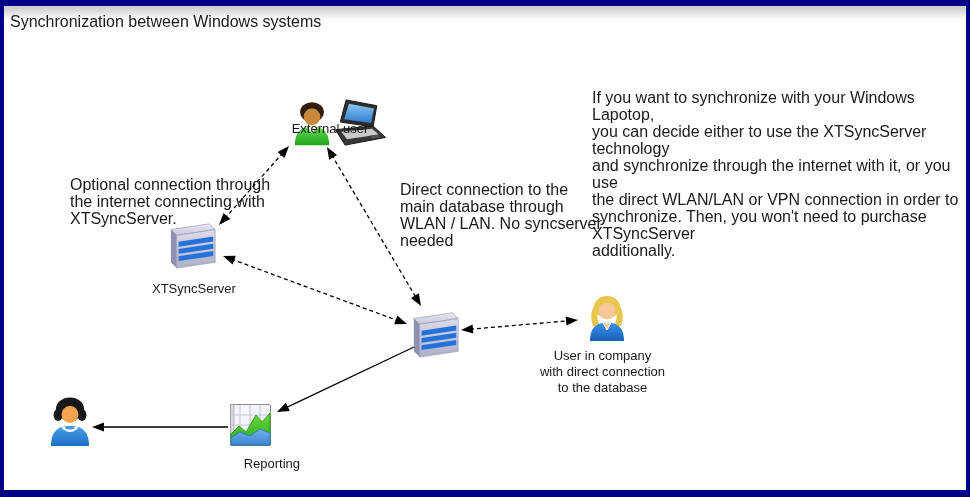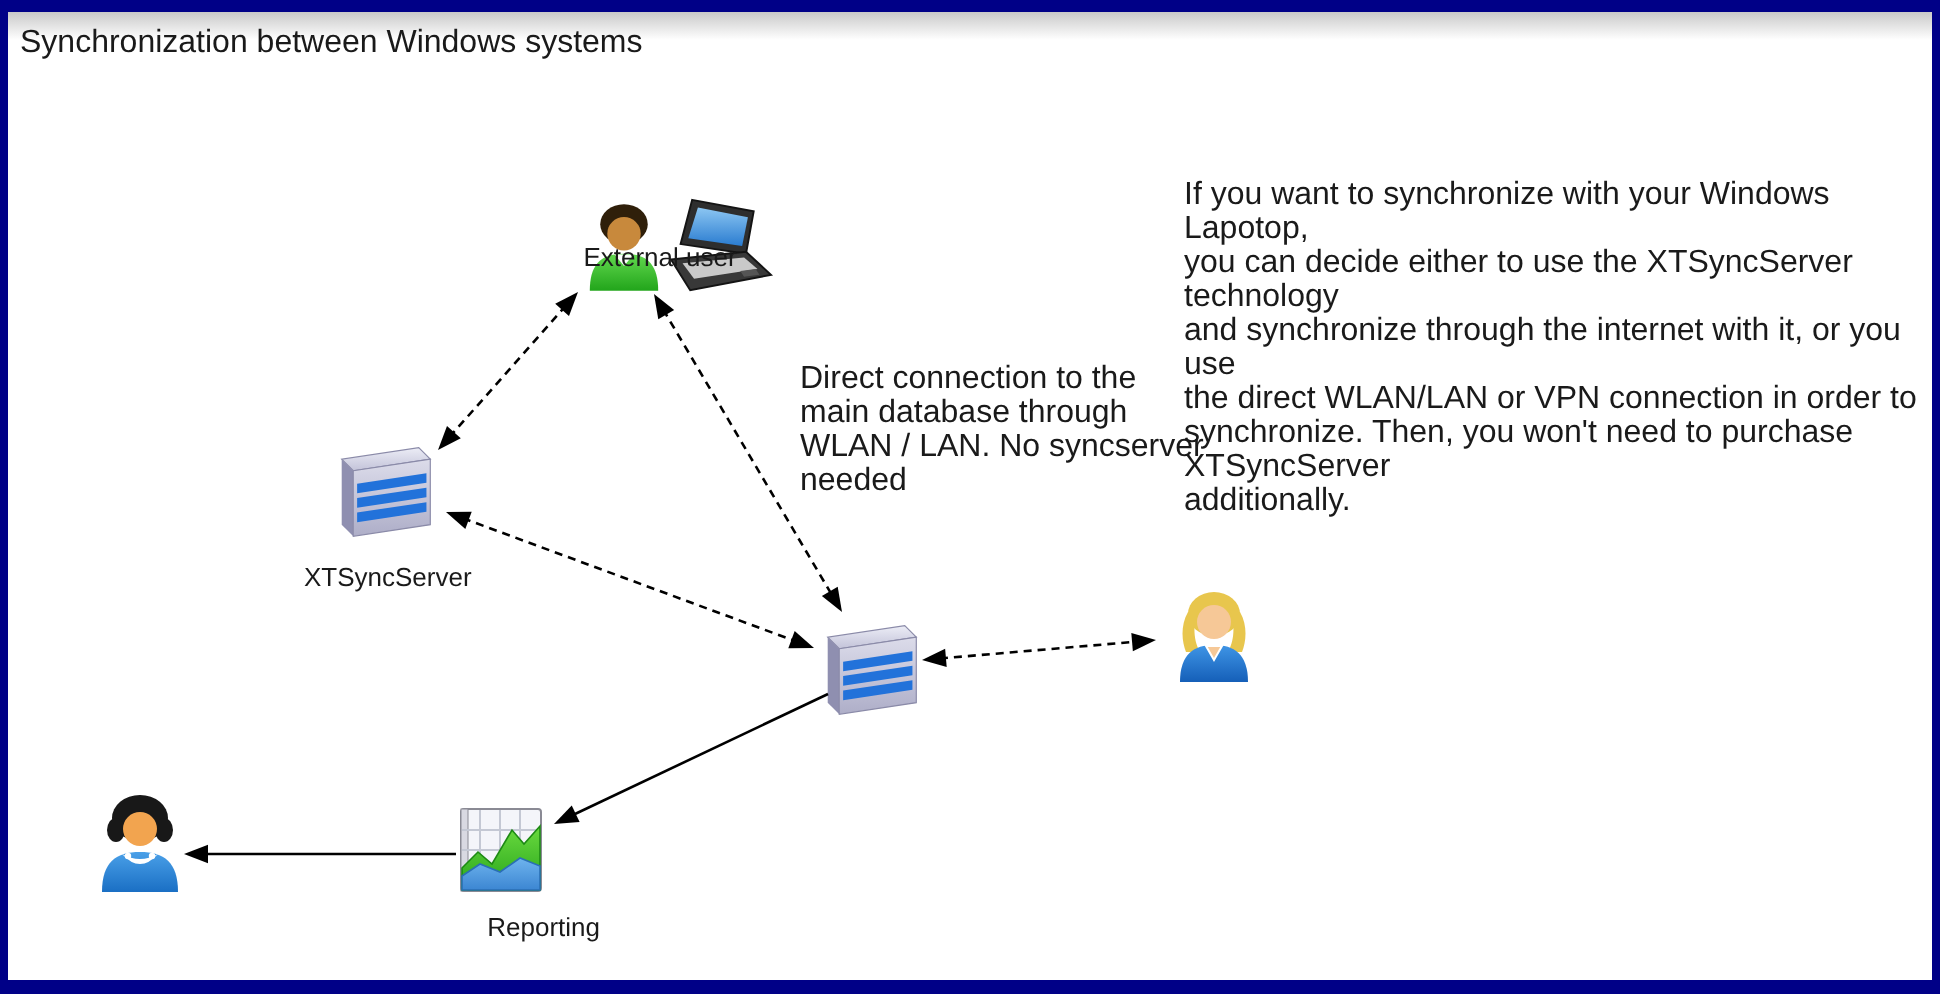--- a/index.html
+++ b/index.html
@@ -27,20 +27,23 @@
 </style>
 </head>
 <body>
 
 <div class="page">
   <div class="canvas">
     <div class="top-shade"></div>
 
     <div class="title">Synchronization between Windows systems</div>
 
+    <div class="note" style="left:70px;top:176px;">Optional connection through
+the internet connecting with
+XTSyncServer.</div>
     <div class="note" style="left:400px;top:181px;">Direct connection to the
 main database through
 WLAN / LAN. No syncserver
 needed</div>
     <div class="note" style="left:592px;top:89px;">If you want to synchronize with your Windows Lapotop,
 you can decide either to use the XTSyncServer technology
 and synchronize through the internet with it, or you use
 the direct WLAN/LAN or VPN connection in order to
 synchronize. Then, you won't need to purchase XTSyncServer
 additionally.</div>
@@ -118,20 +121,23 @@
           </linearGradient>
         </defs>
         <ellipse cx="21" cy="14" rx="13" ry="11" fill="#e8c64d"></ellipse>
         <path d="M8,13 C4,20 5,28 7,33 L14,33 C10,26 11,17 13,12 Z" fill="#e8c64d"></path>
         <path d="M34,13 C38,20 37,28 35,33 L28,33 C32,26 31,17 29,12 Z" fill="#e8c64d"></path>
         <circle cx="21" cy="18" r="8.5" fill="#f6c897"></circle>
         <path d="M4,48 C4,34 11,29.5 21,29.5 C31,29.5 38,34 38,48 Z" fill="url(#gShirtBlue)"></path>
         <polygon points="17,30 25,30 21,37" fill="#f6c897" stroke="#ffffff" stroke-width="1"></polygon>
       </svg>
     </div>
+    <div class="node-label" style="left:535px;top:348px;width:135px;text-align:center;">User in company
+with direct connection
+to the database</div>
 
     <div class="icon" style="left:48px;top:396px;width:44px;height:52px;">
       <svg viewBox="0 0 44 52">
         <defs>
           <linearGradient id="gDress" x1="0" y1="0" x2="0" y2="1">
             <stop offset="0" stop-color="#4aa0e8"></stop>
               <stop offset="1" stop-color="#1a6fc4"></stop>
           </linearGradient>
         </defs>
         <ellipse cx="22" cy="13" rx="14" ry="11.5" fill="#181818"></ellipse>

